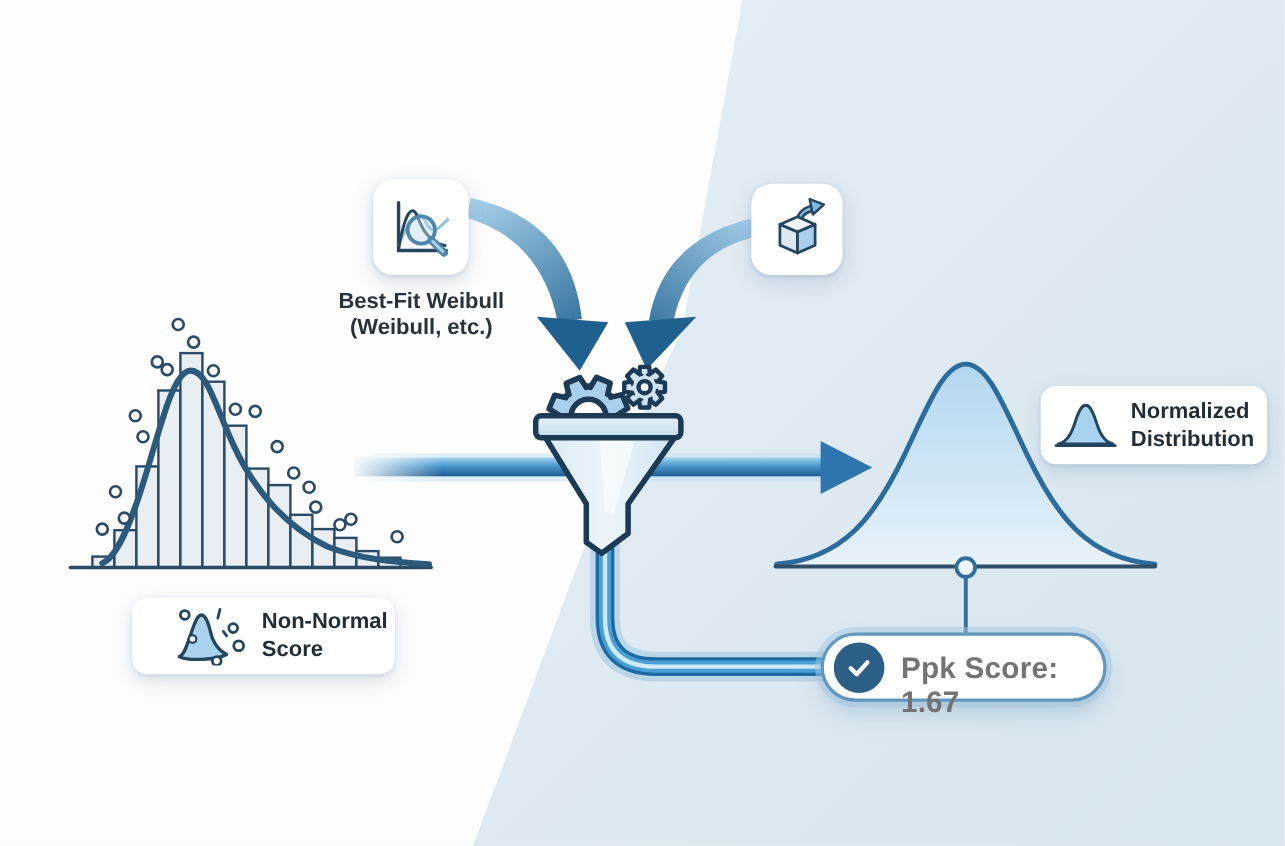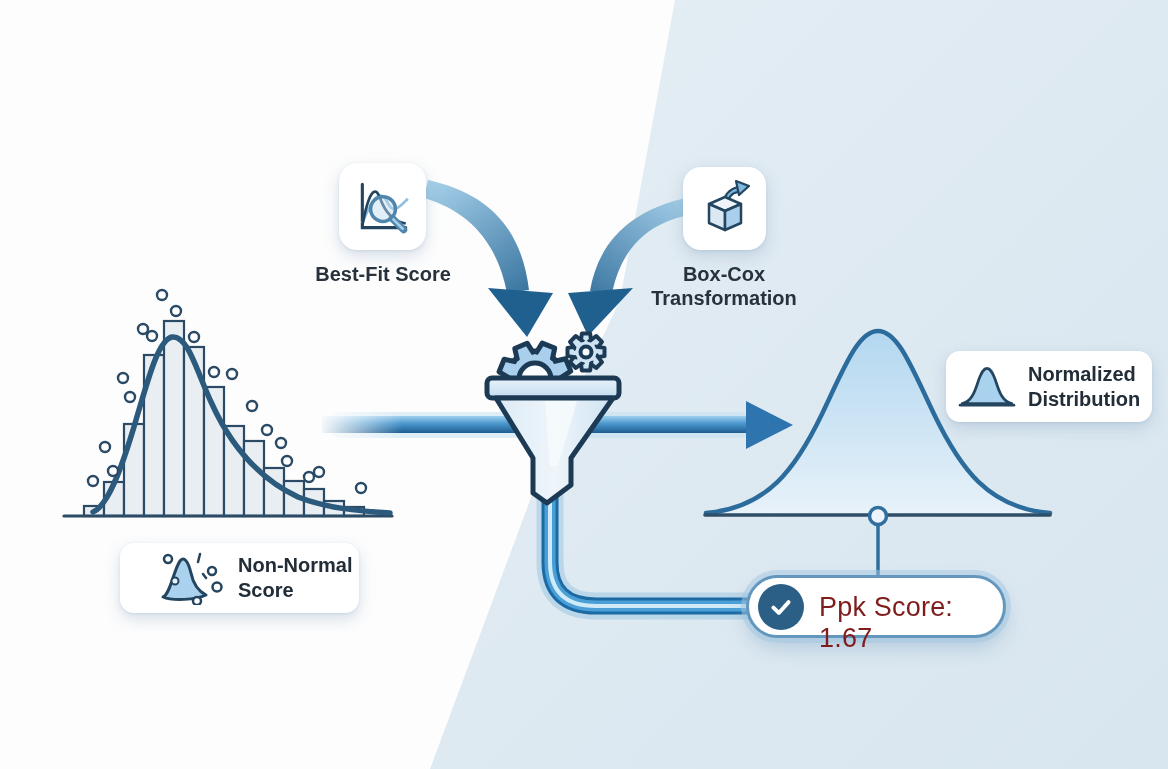--- a/index.html
+++ b/index.html
@@ -26,21 +26,21 @@
   .ppk-pill{
     position:absolute;left:746px;top:575px;width:260px;height:63px;border-radius:33px;
     background:#ffffff;border:3px solid #6397bd;box-sizing:border-box;
     box-shadow:0 0 0 5px rgba(164,200,226,.5),0 10px 20px rgba(110,150,185,.35);
     display:flex;align-items:center;
   }
   .check-circle{
     width:46px;height:46px;border-radius:50%;background:#2c5f86;margin-left:9px;
     display:flex;align-items:center;justify-content:center;flex:0 0 auto;
   }
-  .ppk-text{margin-left:15px;font-size:27px;font-weight:400;color:#7f1d1d;letter-spacing:.2px;margin-top:32px;}
+  .ppk-text{margin-left:15px;font-size:27px;font-weight:700;color:#737373;letter-spacing:.2px;margin-top:32px;}
 </style>
 </head>
 <body>
 
 <div class="canvas">
 
   <div class="bg-right"></div>
   <div class="bg-left"></div>
 
   <svg class="layer" width="1168" height="769" viewBox="0 0 1168 769">
@@ -187,35 +187,32 @@
     <svg width="62" height="62" viewBox="0 0 60 60">
       <path d="M 10 8 L 10 50 L 52 50" fill="none" stroke="#24455f" stroke-width="3" stroke-linecap="round"></path>
       <path d="M 10 46 C 20 20 28 12 34 25 C 40 38 46 30 54 22" fill="none" stroke="#8fbfdd" stroke-width="2.6"></path>
       <path d="M 10 48 C 16 16 22 8 27 21 C 32 35 40 44 52 46" fill="none" stroke="#24455f" stroke-width="2.6"></path>
       <circle cx="30" cy="32" r="12" fill="#bedcf0" fill-opacity="0.45" stroke="#4f86ad" stroke-width="3.4"></circle>
       <line x1="39" y1="41" x2="50" y2="52" stroke="#4f86ad" stroke-width="7" stroke-linecap="round"></line>
       <line x1="40" y1="42" x2="49" y2="51" stroke="#a8cfe8" stroke-width="2.6" stroke-linecap="round"></line>
     </svg>
   </div>
   <div class="node-label" style="left:283px;top:262px;width:200px;">
-    <div>Best-Fit Score</div>
+    <div>Best-Fit Weibull</div>
+    <div>(Weibull, etc.)</div>
   </div>
 
   <div class="card" style="left:683px;top:167px;width:83px;height:83px;">
     <svg width="60" height="60" viewBox="0 0 60 60">
       <path d="M 28 26 C 29 16 35 10 43 8 L 43 13 C 37 14 33 18 33 26 Z" fill="#7db8e0" stroke="#24455f" stroke-width="2.2" stroke-linejoin="round"></path>
       <path d="M 41 2 L 54 7 L 44 16 Z" fill="#7db8e0" stroke="#24455f" stroke-width="2.2" stroke-linejoin="round"></path>
       <path d="M 14 25 L 30 18 L 46 25 L 30 32 Z" fill="#eef4f9" stroke="#24455f" stroke-width="2.5" stroke-linejoin="round"></path>
       <path d="M 14 25 L 30 32 L 30 51 L 14 44 Z" fill="#dde9f2" stroke="#24455f" stroke-width="2.5" stroke-linejoin="round"></path>
       <path d="M 46 25 L 30 32 L 30 51 L 46 44 Z" fill="#a9cfec" stroke="#24455f" stroke-width="2.5" stroke-linejoin="round"></path>
     </svg>
-  </div>
-  <div class="node-label" style="left:624px;top:262px;width:200px;">
-    <div>Box-Cox</div>
-    <div>Transformation</div>
   </div>
 
   <div class="card" style="left:120px;top:543px;width:211px;height:70px;border-radius:14px;justify-content:flex-start;padding-left:28px;">
     <svg width="66" height="54" viewBox="0 0 66 54" style="margin-left:12px;flex:0 0 auto;">
       <path d="M 3 46 C 10 44 14 18 20 10 C 24 5 28 10 31 22 C 33 32 38 40 46 44 C 36 49 12 50 3 46 Z" fill="#aad1ee" stroke="#24455f" stroke-width="3" stroke-linejoin="round"></path>
       <circle cx="15" cy="30" r="3.5" fill="#e8f2fa" stroke="#24455f" stroke-width="2"></circle>
       <circle cx="8" cy="8" r="4" fill="#ffffff" stroke="#24455f" stroke-width="2.5"></circle>
       <circle cx="52" cy="20" r="4" fill="#ffffff" stroke="#24455f" stroke-width="2.5"></circle>
       <circle cx="57" cy="36" r="4.5" fill="#ffffff" stroke="#24455f" stroke-width="2.5"></circle>
       <circle cx="37" cy="50" r="4" fill="#ffffff" stroke="#24455f" stroke-width="2.5"></circle>

